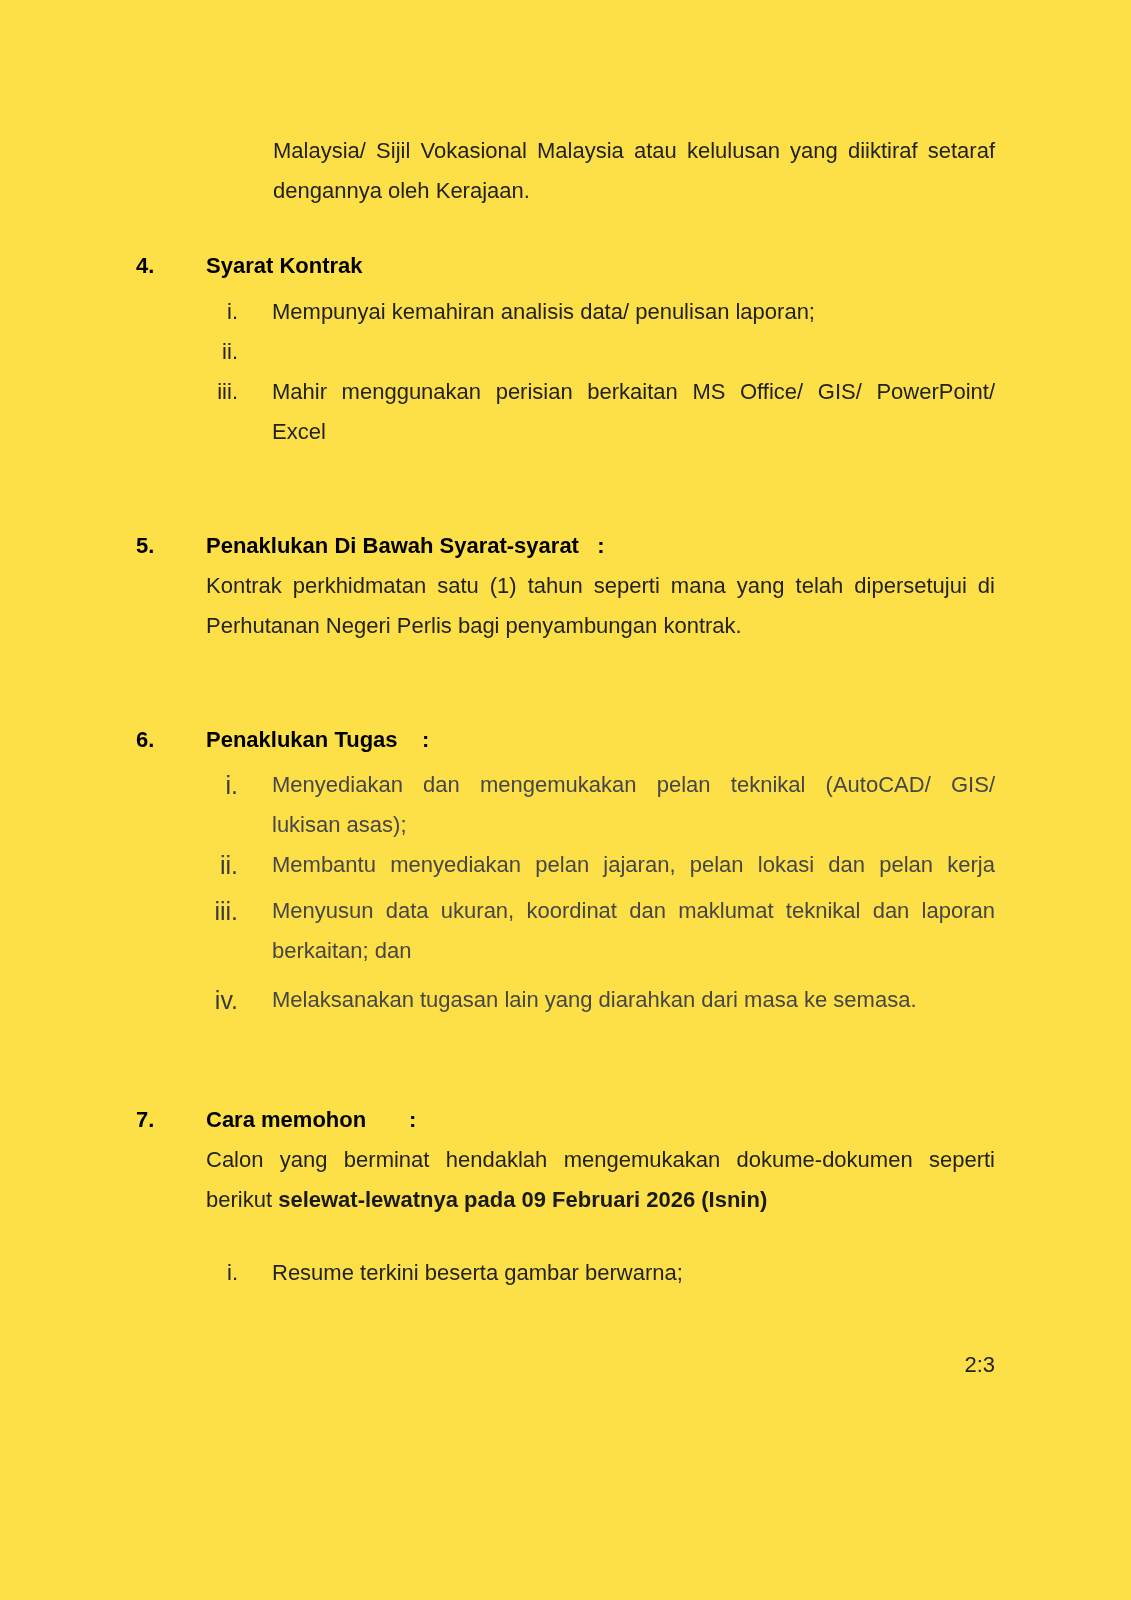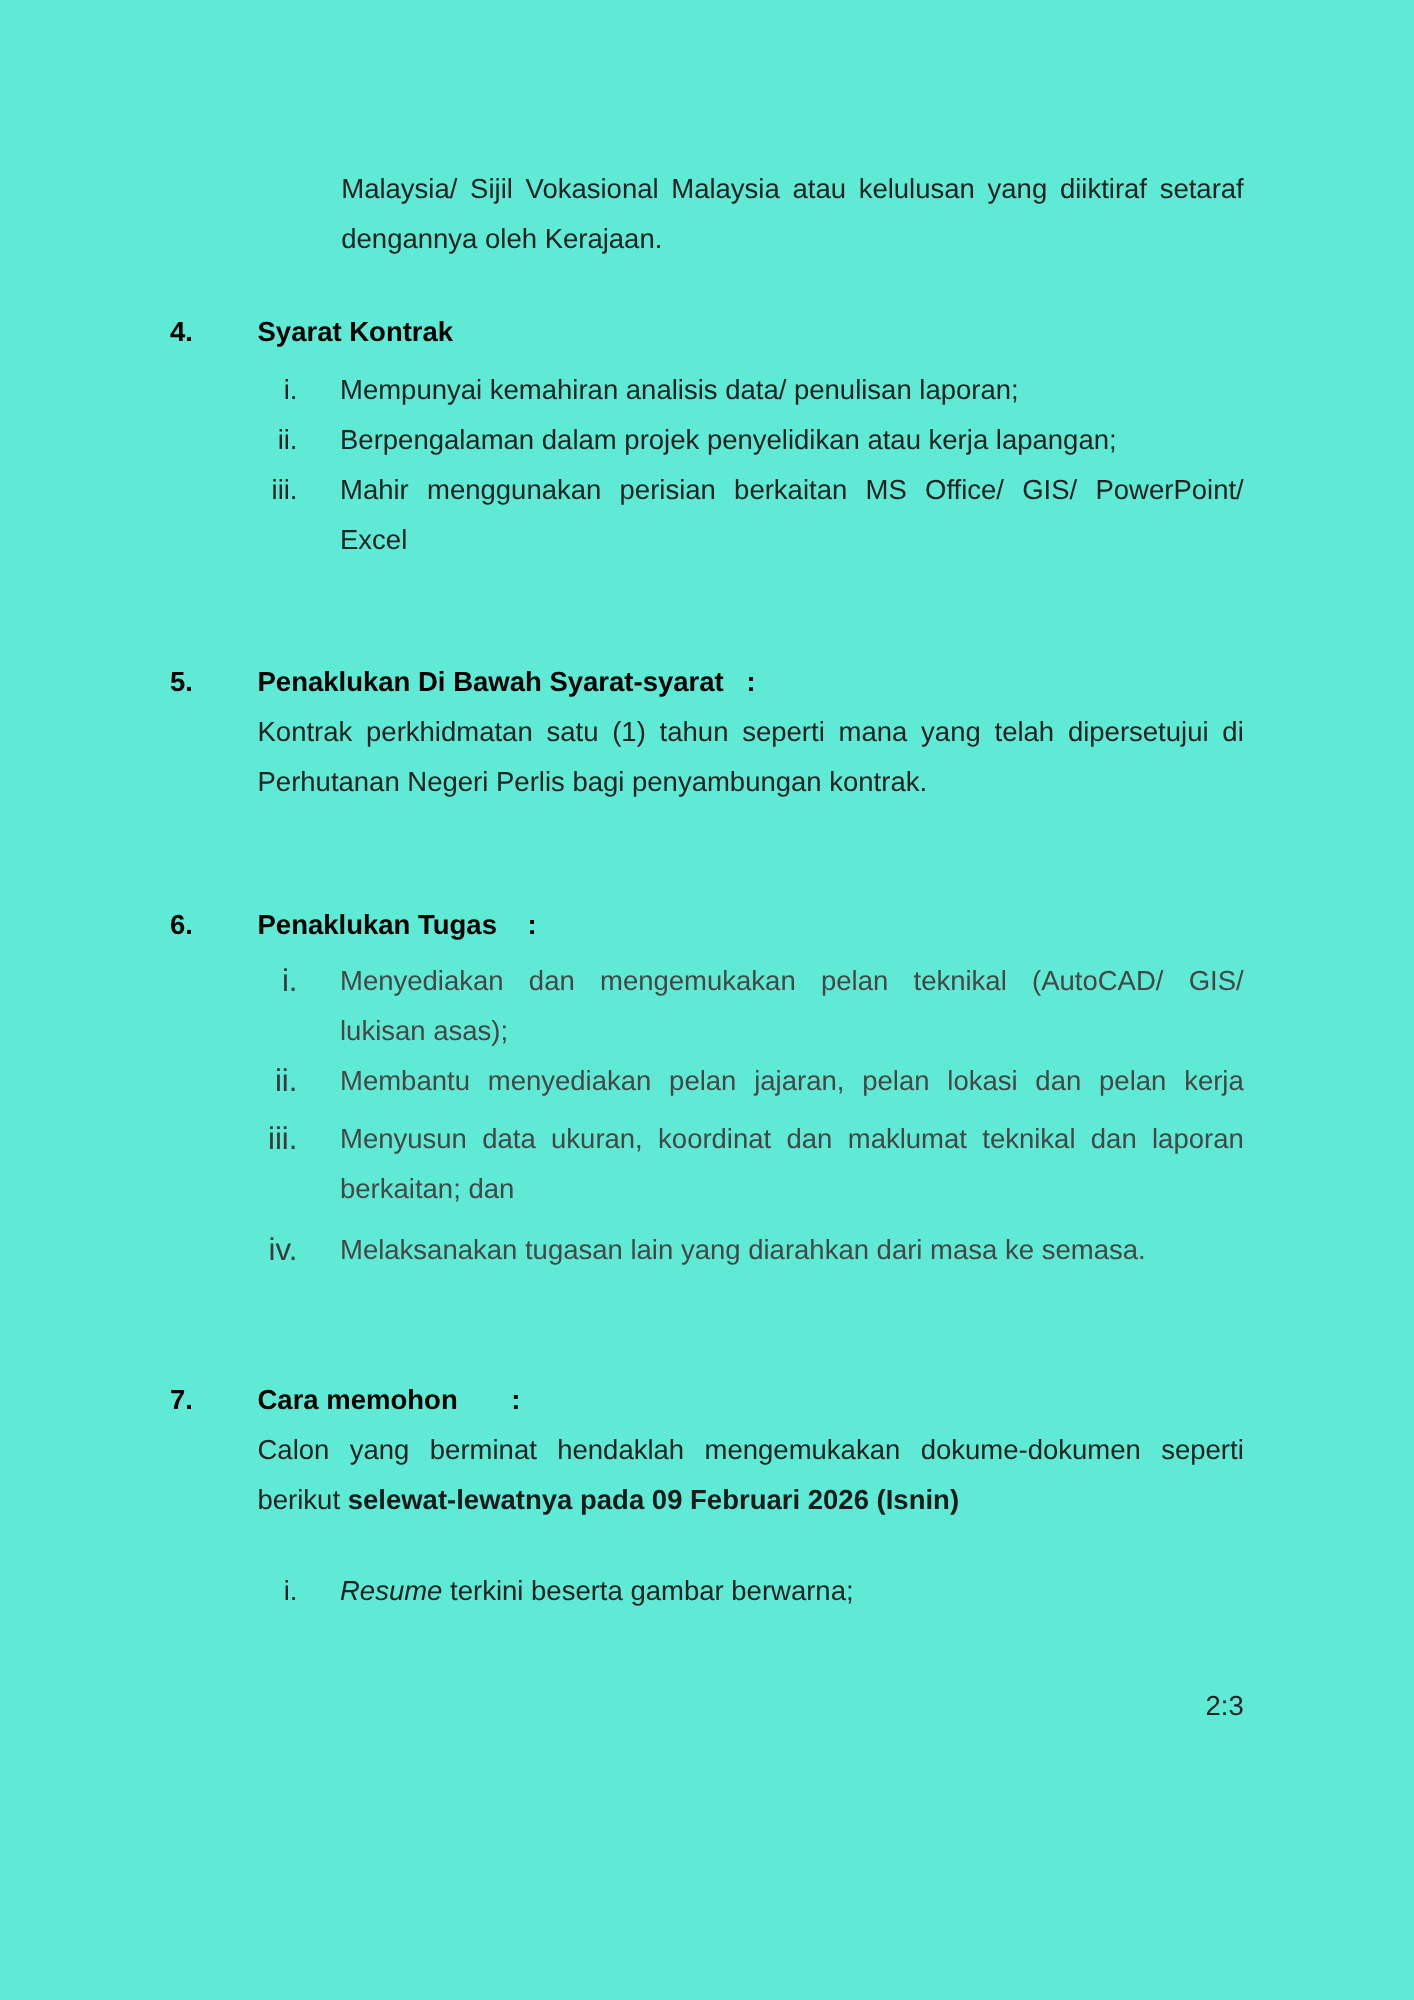--- a/index.html
+++ b/index.html
@@ -4,21 +4,21 @@
 <style>
   html, body {
     margin: 0;
     padding: 0;
     background: #ffffff;
   }
   .page {
     position: relative;
     width: 1131px;
     height: 1600px;
-    background: #5eead4;
+    background: #fde047;
     font-family: "Liberation Sans", sans-serif;
     font-size: 22px;
     color: #222222;
     overflow: hidden;
   }
   .content {
     padding: 131px 136px 0 136px;
   }
   .ln {
     line-height: 40px;
@@ -68,21 +68,21 @@
     color: #3a3a3a;
   }
   .mt35 { margin-top: 35px; }
   .mt74 { margin-top: 74px; }
   .mt80 { margin-top: 80px; }
   .mt33 { margin-top: 33px; }
   .mt9  { margin-top: 9px; align-items: center; }
   .mt6  { margin-top: 6px; }
   .mt5  { margin-top: 5px; }
   .bold { font-weight: bold; color: #1a1a1a; }
-  .italic { font-style: italic; }
+  .italic { }
   .page-num {
     margin-top: 52px;
     text-align: right;
     line-height: 40px;
     color: #222222;
   }
 </style>
 </head>
 <body>
 
@@ -100,23 +100,20 @@
     </div>
     <div class="sec4">
       <div class="item mt6">
         <div class="marker">i.</div>
         <div class="itext">
           <div class="ln">Mempunyai kemahiran analisis data/ penulisan laporan;</div>
         </div>
       </div>
       <div class="item">
         <div class="marker">ii.</div>
-        <div class="itext">
-          <div class="ln">Berpengalaman dalam projek penyelidikan atau kerja lapangan;</div>
-        </div>
       </div>
       <div class="item">
         <div class="marker">iii.</div>
         <div class="itext">
           <div class="ln stretch">Mahir menggunakan perisian berkaitan MS Office/ GIS/ PowerPoint/</div>
           <div class="ln">Excel</div>
         </div>
       </div>
     </div>
 

